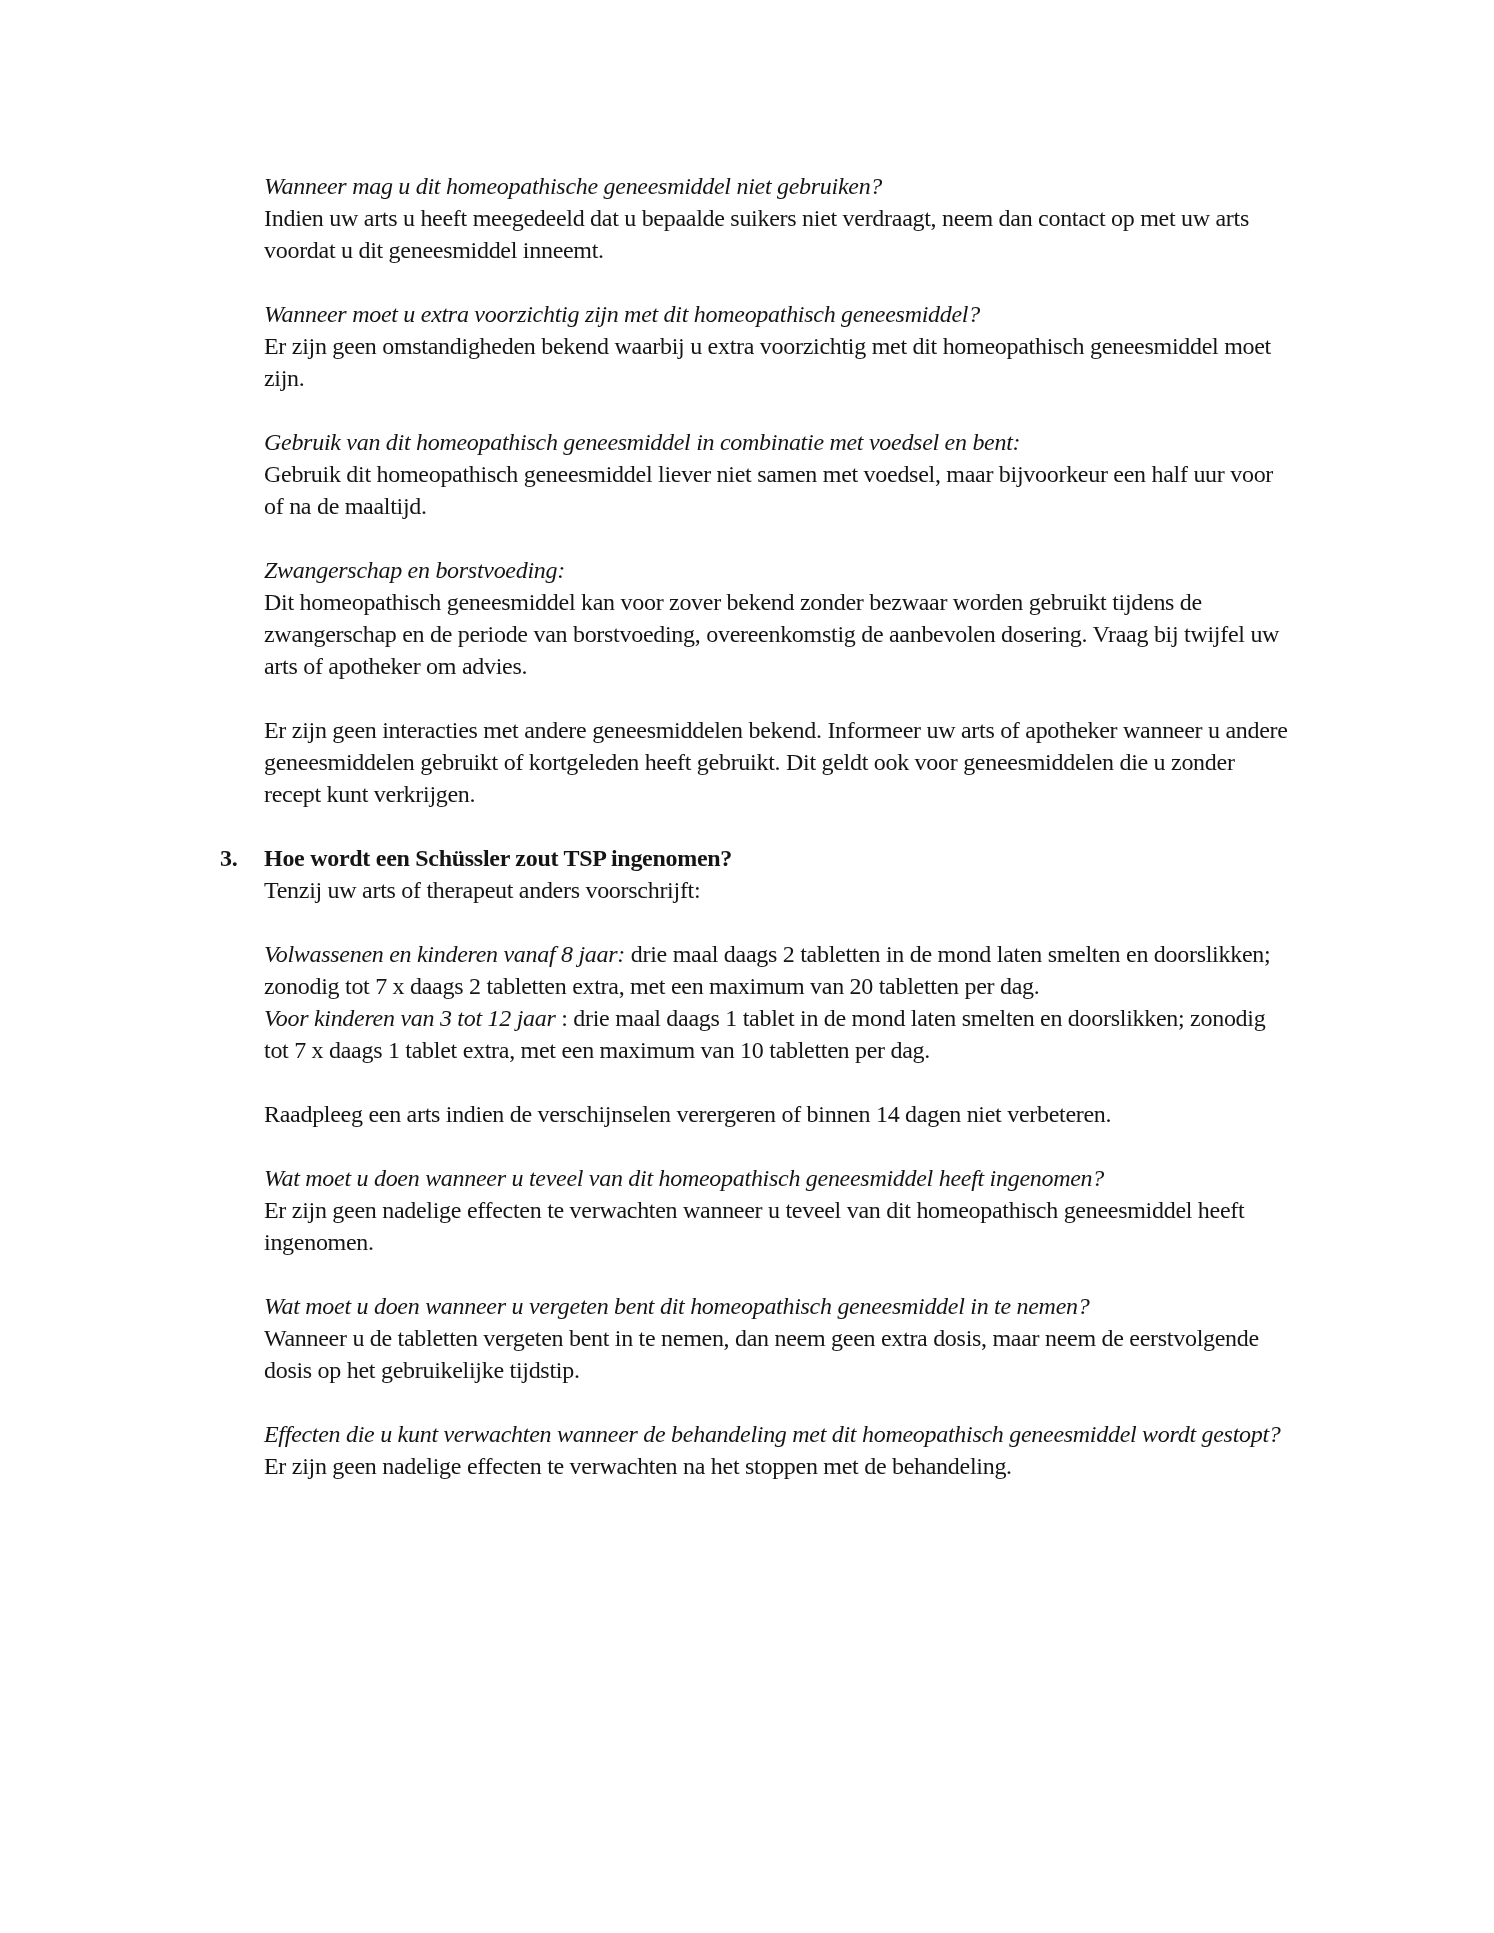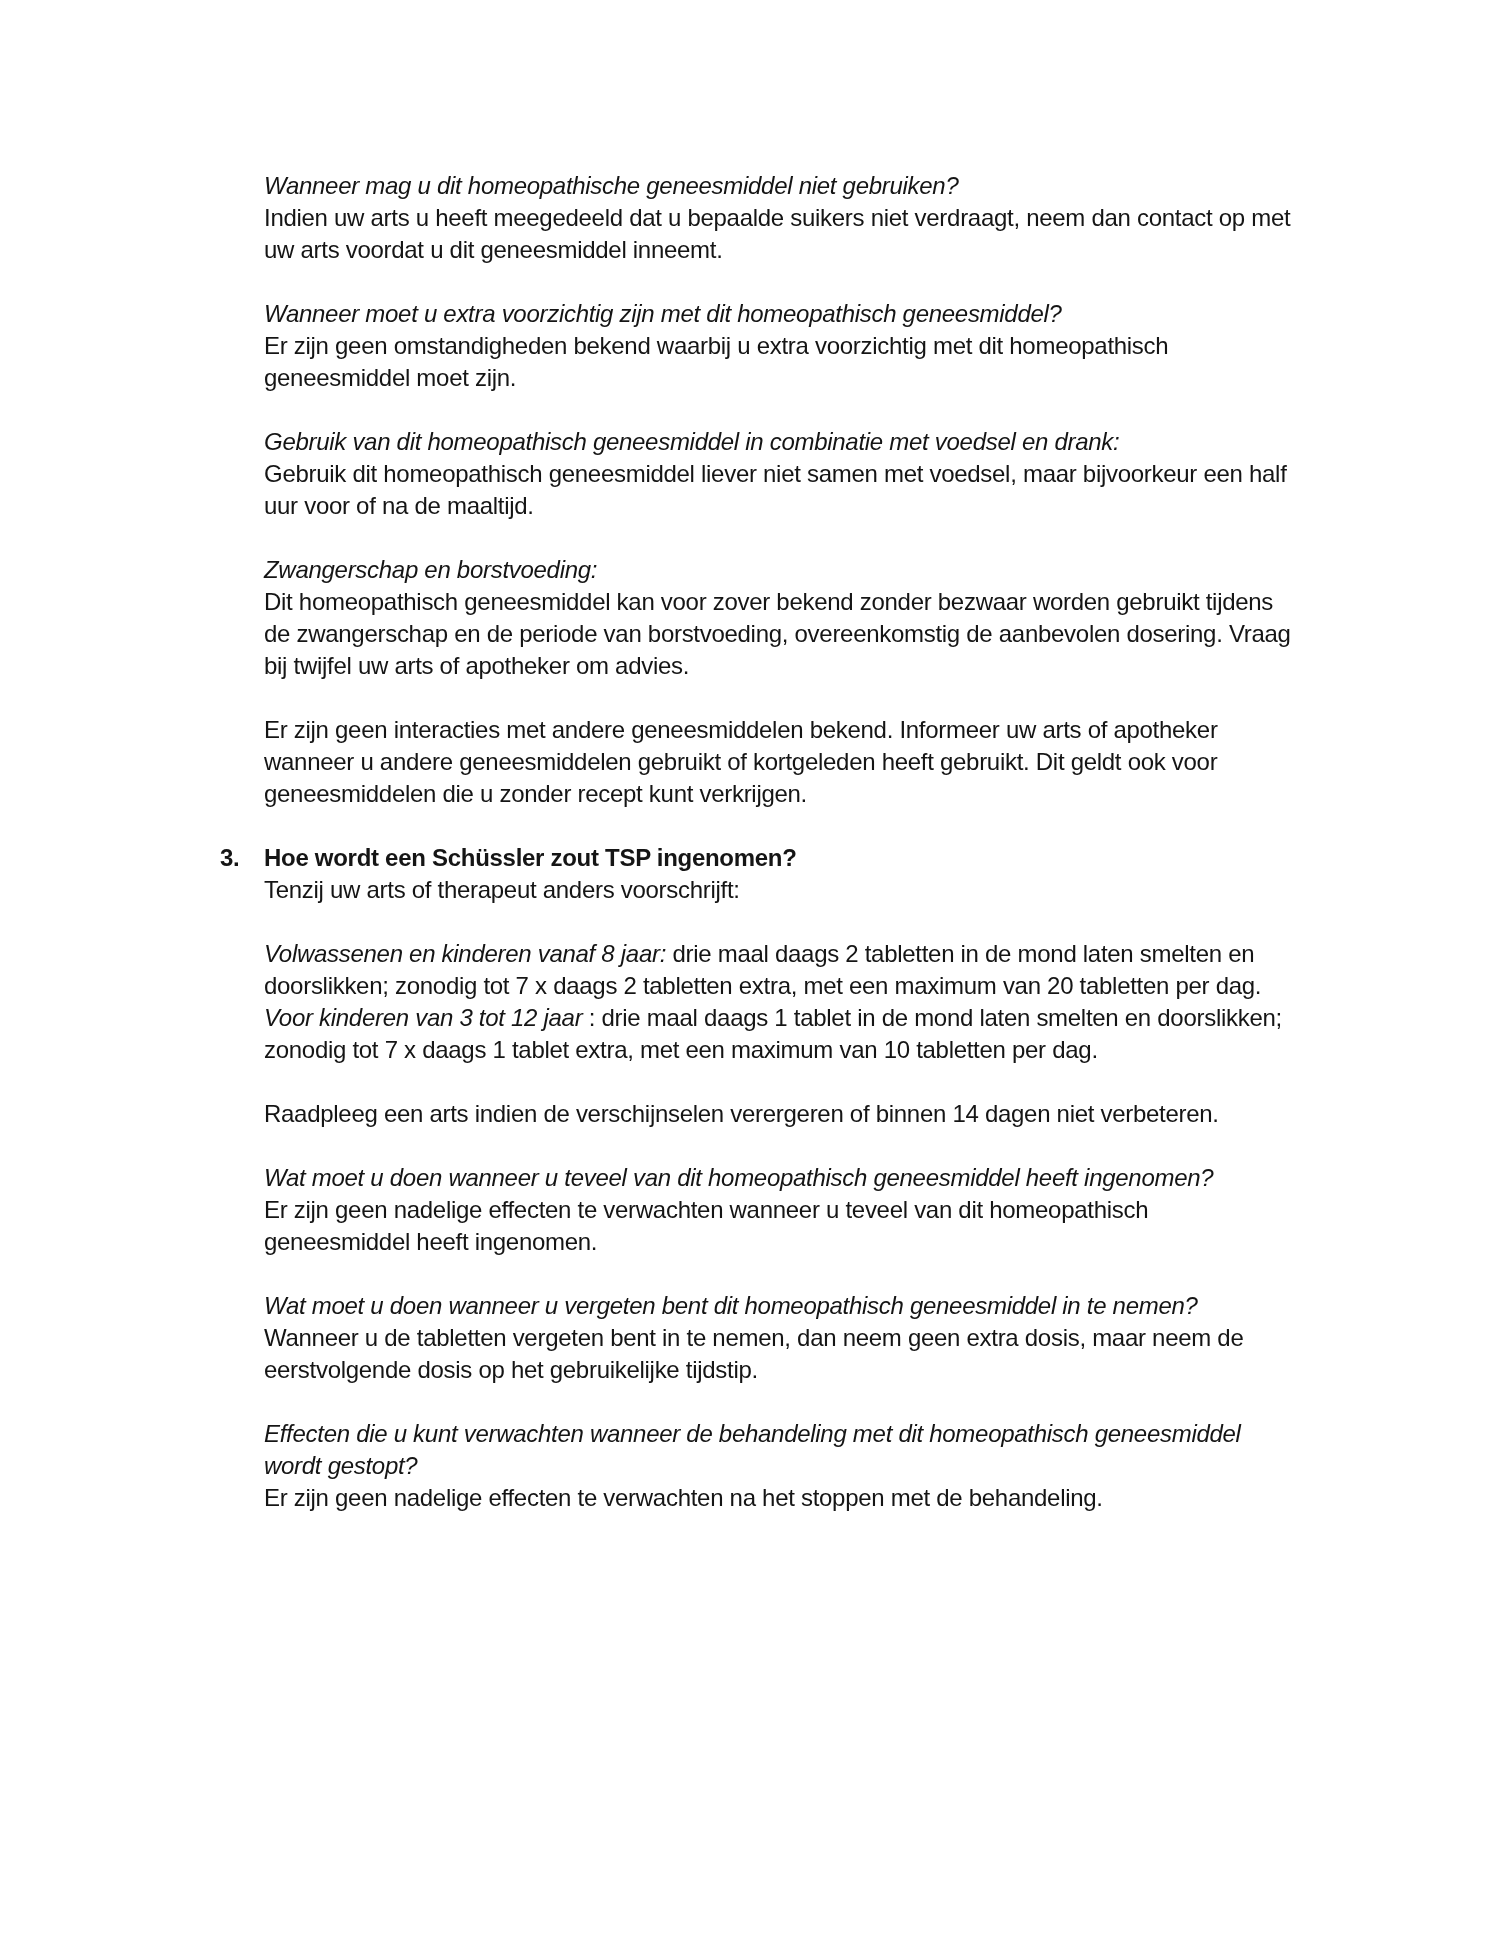--- a/index.html
+++ b/index.html
@@ -7,21 +7,21 @@
     width: 1494px;
     height: 1933px;
     background: #ffffff;
   }
   .page {
     box-sizing: border-box;
     width: 1494px;
     height: 1933px;
     background: #ffffff;
     padding: 170px 200px 0 264px;
-    font-family: Liberation Sans, sans-serif;
+    font-family: Liberation Serif, serif;
     font-size: 24px;
     line-height: 32px;
     letter-spacing: -0.012em;
     color: #151515;
   }
   p { margin: 0; }
   .block { margin: 0 0 32px 0; }
   .q { font-style: italic; }
   .dosage-label { font-style: italic; }
   .num-head { position: relative; font-weight: 700; }
@@ -37,21 +37,21 @@
       <p class="q">Wanneer mag u dit homeopathische geneesmiddel niet gebruiken?</p>
       <p class="a">Indien uw arts u heeft meegedeeld dat u bepaalde suikers niet verdraagt, neem dan contact op met uw arts voordat u dit geneesmiddel inneemt.</p>
     </section>
 
     <section class="block">
       <p class="q">Wanneer  moet u extra voorzichtig zijn met dit homeopathisch geneesmiddel?</p>
       <p class="a">Er zijn geen omstandigheden bekend waarbij u extra voorzichtig met dit homeopathisch geneesmiddel moet zijn.</p>
     </section>
 
     <section class="block">
-      <p class="q">Gebruik van dit homeopathisch geneesmiddel in combinatie met voedsel en drank:</p>
+      <p class="q">Gebruik van dit homeopathisch geneesmiddel in combinatie met voedsel en bent:</p>
       <p class="a">Gebruik dit homeopathisch geneesmiddel liever niet samen met voedsel, maar bijvoorkeur een half uur voor of na de maaltijd.</p>
     </section>
 
     <section class="block">
       <p class="q">Zwangerschap en borstvoeding:</p>
       <p class="a">Dit homeopathisch geneesmiddel kan voor zover bekend zonder bezwaar worden gebruikt tijdens de zwangerschap en de periode van borstvoeding, overeenkomstig de aanbevolen dosering. Vraag bij twijfel uw arts of apotheker om advies.</p>
     </section>
 
 
     <section class="block">

